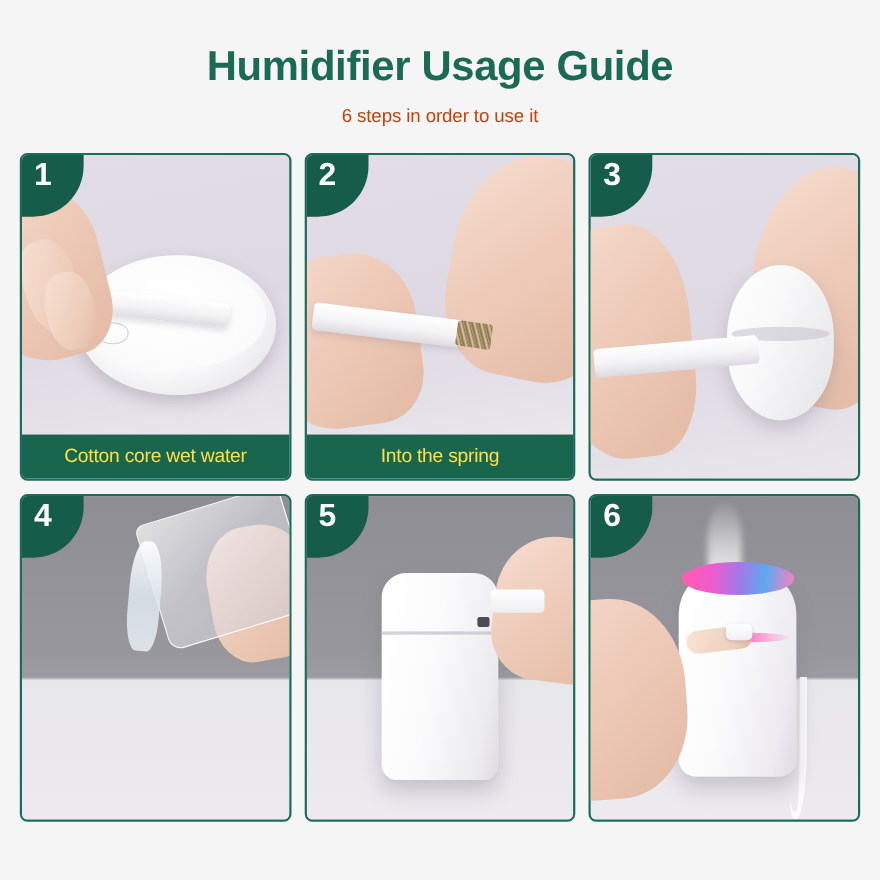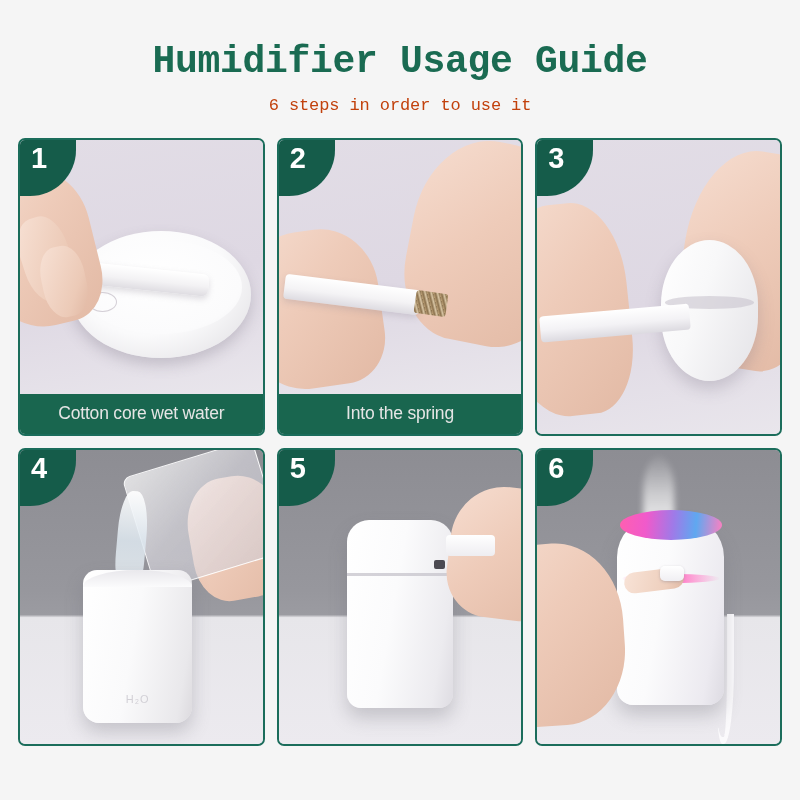--- a/index.html
+++ b/index.html
@@ -20,21 +20,20 @@
     position: relative;
     width: 800px;
     height: 800px;
     padding: 0 18px;
   }
 
   
   .header {
     text-align: center;
     padding-top: 40px;
-    font-family: Liberation Mono, monospace;
   }
 
   .page-title {
     font-size: 38px;
     font-weight: 700;
     color: #1a6b52;
     letter-spacing: -0.3px;
     line-height: 1.15;
   }
 
@@ -86,21 +85,21 @@
     align-items: flex-start;
     justify-content: flex-start;
     padding: 4px 0 0 11px;
     line-height: 1;
     z-index: 40;
   }
 
   .step-caption {
     flex: 0 0 40px;
     background: #19664f;
-    color: #e5e5e5;
+    color: #fde047;
     display: flex;
     align-items: center;
     justify-content: center;
     font-size: 17.5px;
     font-weight: 400;
     letter-spacing: -0.2px;
     text-align: center;
     padding: 0 6px;
     white-space: nowrap;
   }
@@ -467,24 +466,20 @@
       </div>
     </div>
 
     <div class="step-card">
       <div class="step-photo">
         <div class="scene">
           <div class="bg-gray-studio"></div>
           <div class="p4-hand skin"></div>
           <div class="p4-pitcher"></div>
           <div class="p4-stream"></div>
-          <div class="p4-tank">
-            <div class="p4-tank-rim"></div>
-            <div class="p4-h2o">H₂O</div>
-          </div>
         </div>
         <div class="step-badge">4</div>
       </div>
     </div>
 
     <div class="step-card">
       <div class="step-photo">
         <div class="scene">
           <div class="bg-gray-studio"></div>
           <div class="p5-hand skin"></div>

